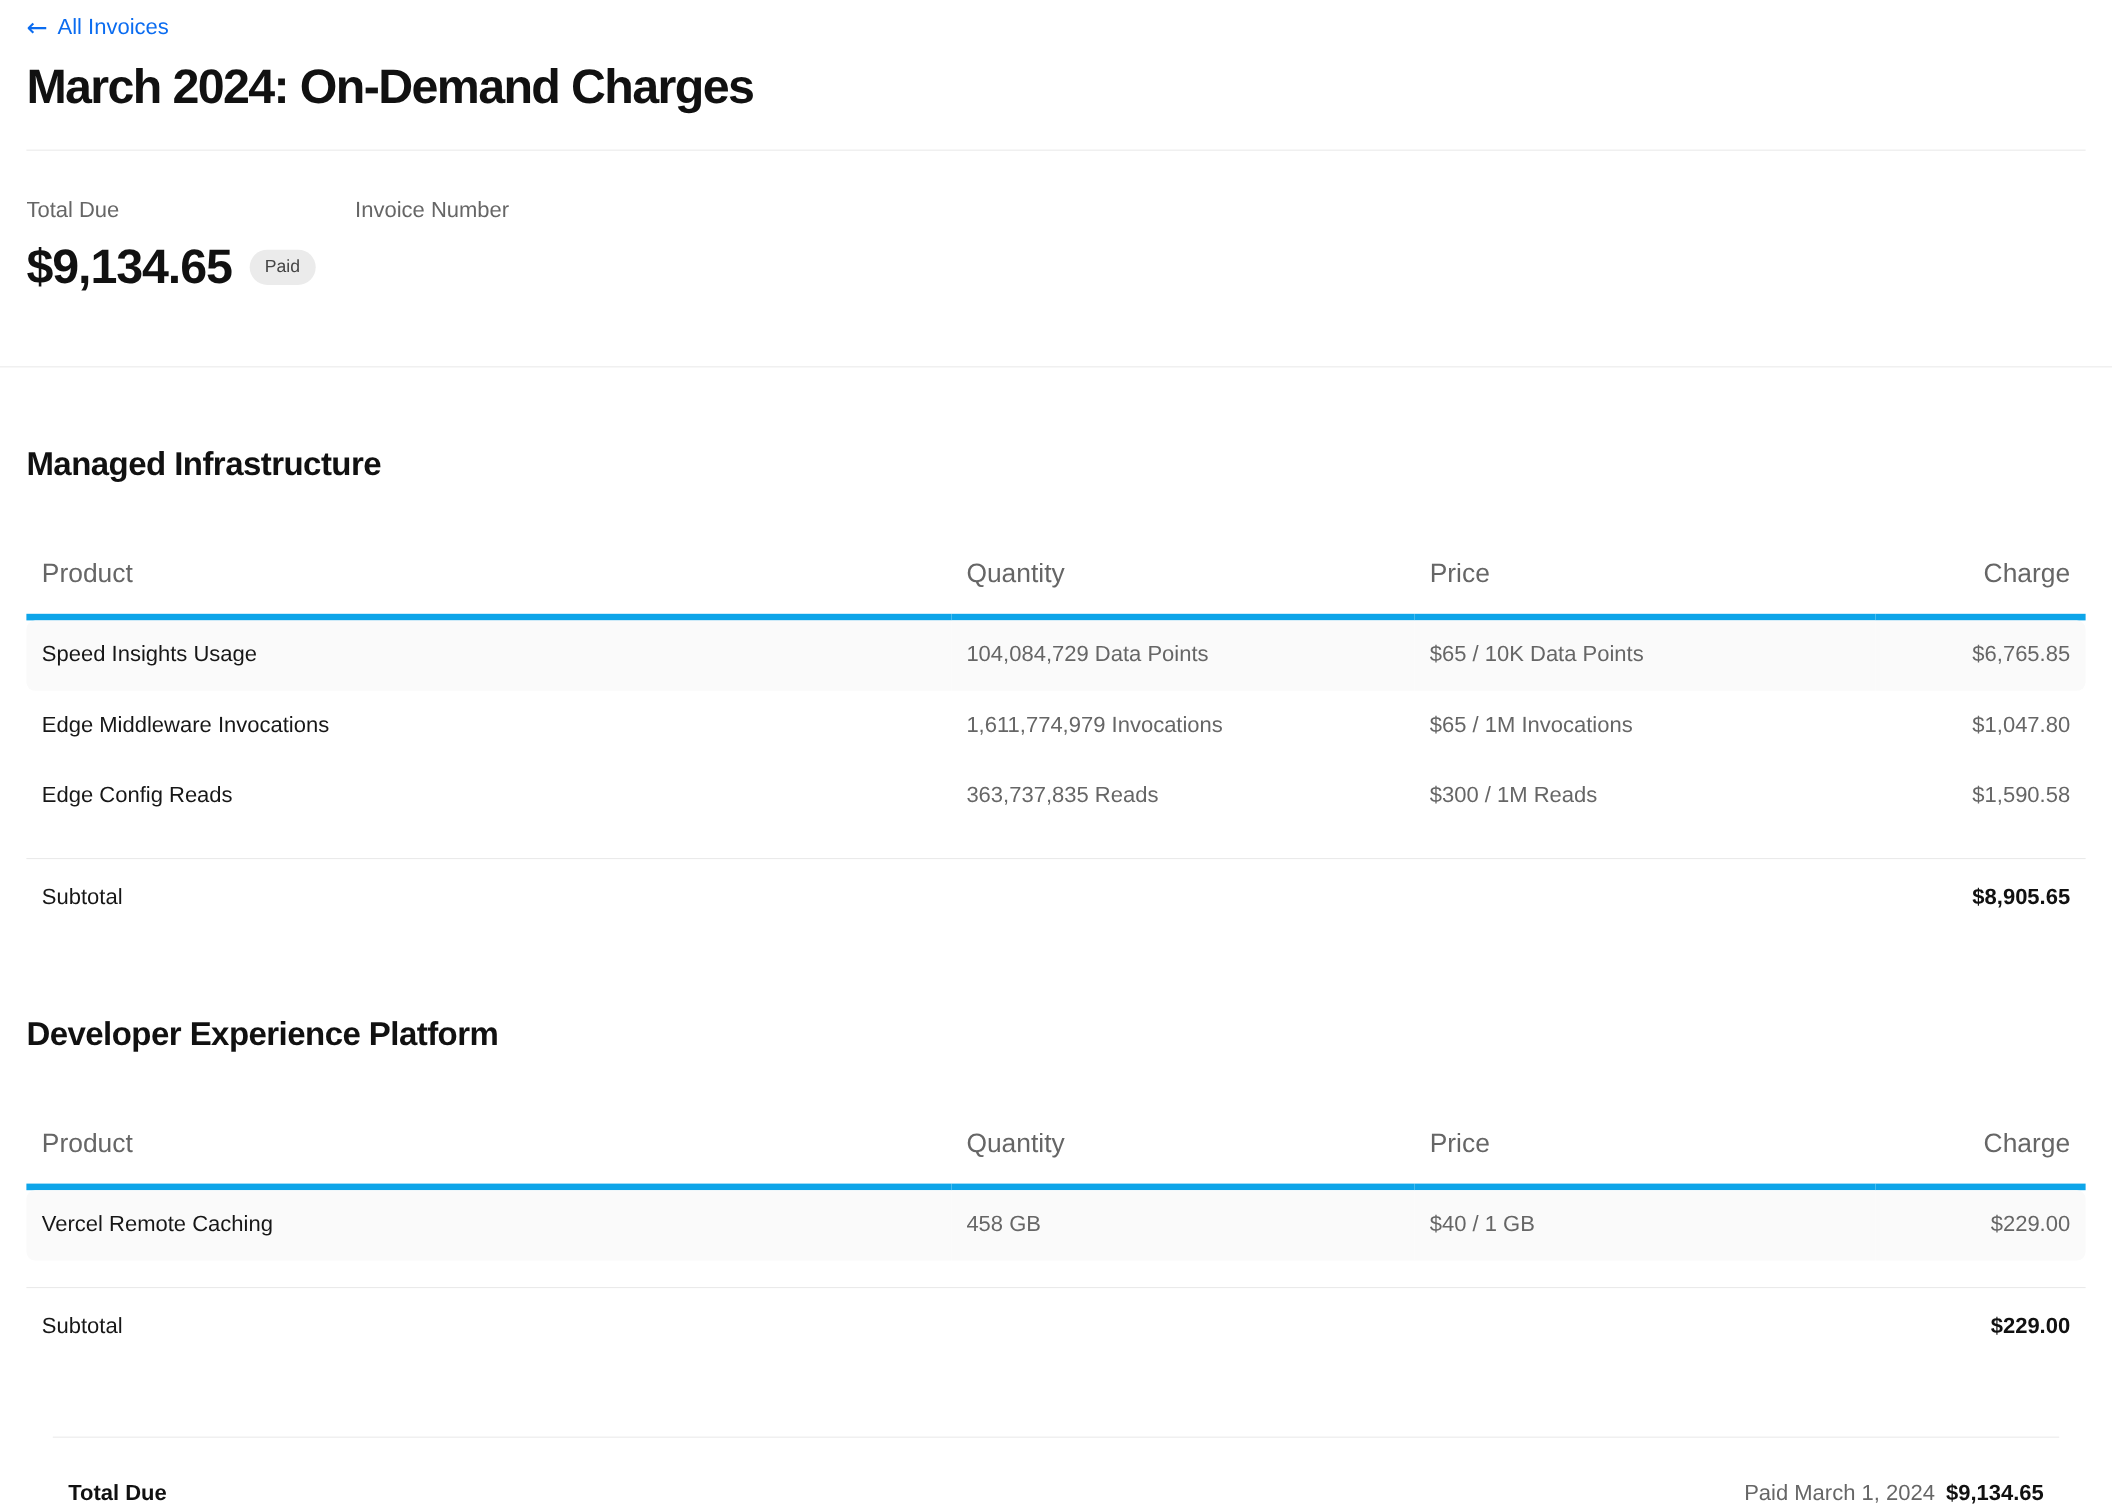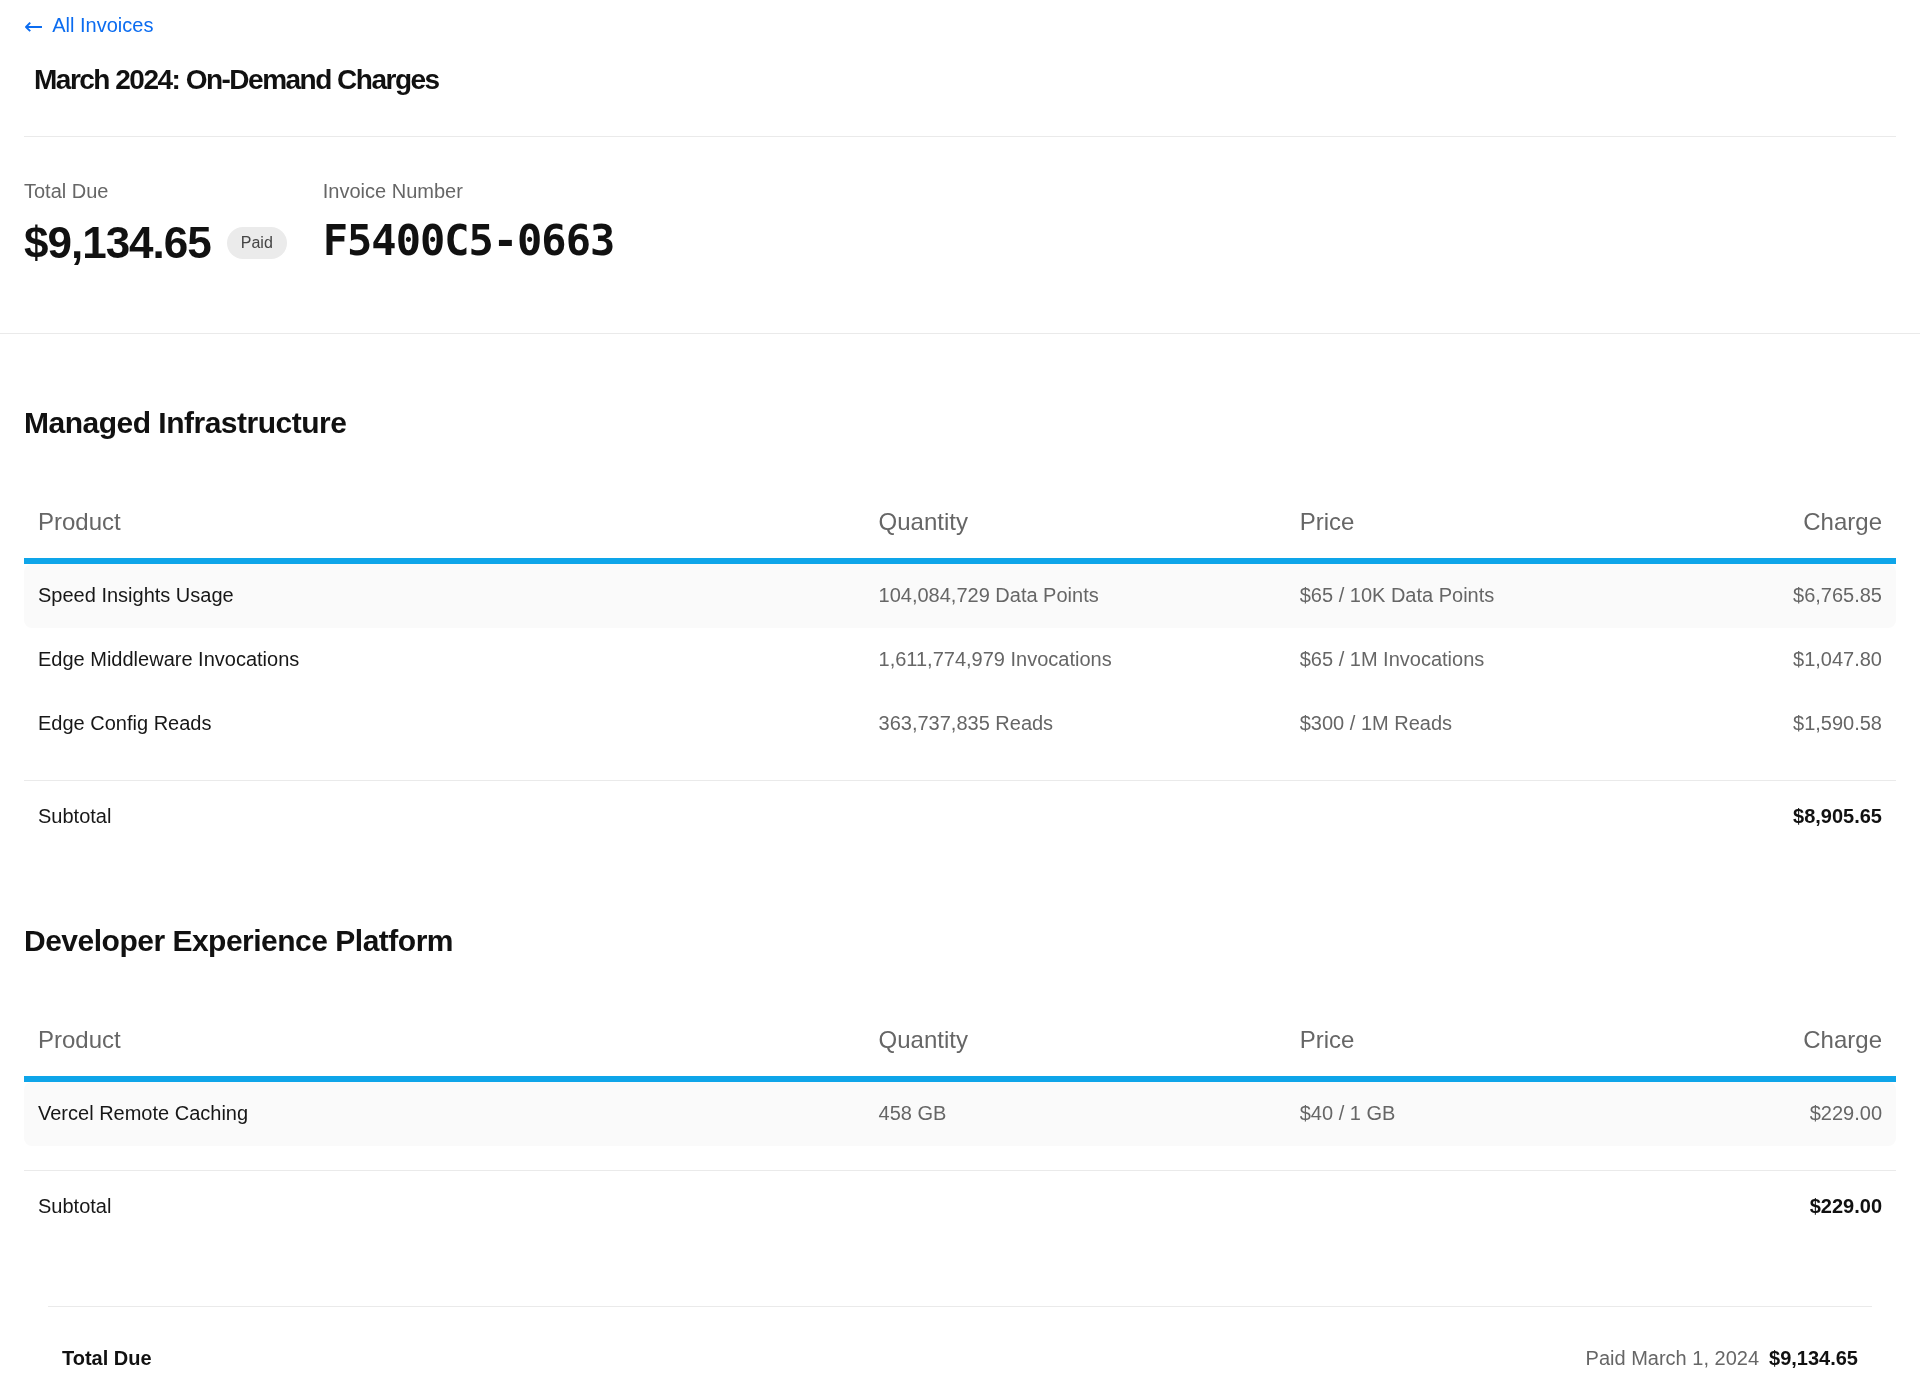--- a/index.html
+++ b/index.html
@@ -3,21 +3,21 @@
 <meta charset="utf-8">
 <style>
   * { margin:0; padding:0; box-sizing:border-box; }
   html,body { width:1920px; height:1373px; background:#ffffff; overflow:hidden; }
   body { font-family:"Liberation Sans","DejaVu Sans",sans-serif; color:#171717; -webkit-font-smoothing:antialiased; }
 
   .page-header { padding:14px 24px 0; }
   .back-link { display:inline-flex; align-items:center; gap:9px; color:#0b6cf0; text-decoration:none;
                font-size:20px; font-weight:500; cursor:pointer; }
   .back-arrow { font-family:"DejaVu Sans",sans-serif; font-size:23px; line-height:20px; }
-  h1.page-title { margin-top:15px; font-size:28px; line-height:53px; font-weight:700; letter-spacing:-1.5px; color:#111;margin-left:10px; }
+  h1.page-title { margin-top:15px; font-size:44px; line-height:53px; font-weight:700; letter-spacing:-1.5px; color:#111; }
 
   hr.inset-divider { border:none; border-top:1px solid #eaeaea; margin:30px 24px 0; }
 
   .summary { display:flex; align-items:flex-start; margin:0 24px; padding:42px 0 64px; }
   .summary-item { margin-right:36px; }
   .summary-label { font-size:20px; line-height:24px; color:#666; }
   .summary-value-row { display:flex; align-items:center; gap:16px; margin-top:14px; }
   .big-amount { font-size:44px; line-height:52px; font-weight:700; letter-spacing:-1px; color:#111; }
   .badge { background:#ebebeb; color:#454545; font-size:16px; line-height:16px; padding:8px 14px;
            border-radius:999px; white-space:nowrap; }
@@ -78,21 +78,20 @@
 <section class="summary">
   <div class="summary-item">
     <div class="summary-label">Total Due</div>
     <div class="summary-value-row">
       <span class="big-amount">$9,134.65</span>
       <span class="badge">Paid</span>
     </div>
   </div>
   <div class="summary-item">
     <div class="summary-label">Invoice Number</div>
-    <div class="invoice-number">F5400C5-0663</div>
   </div>
   <div class="summary-spacer"></div>
 </section>
 
 <div class="full-divider"></div>
 
 <main>
   <div id="sections-container">
   <section class="invoice-section">
     <h2 class="section-heading">Managed Infrastructure</h2>

